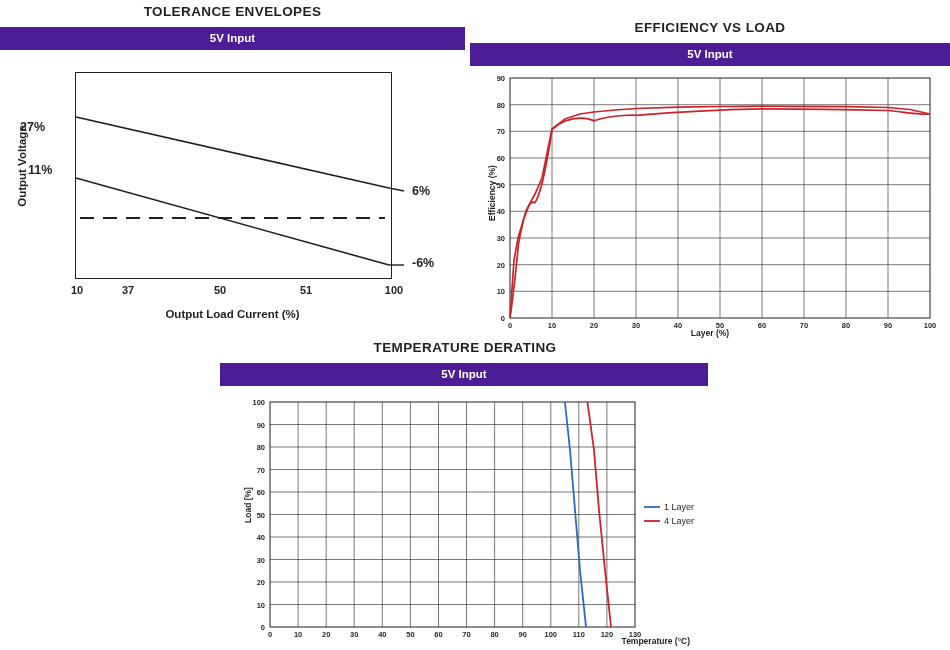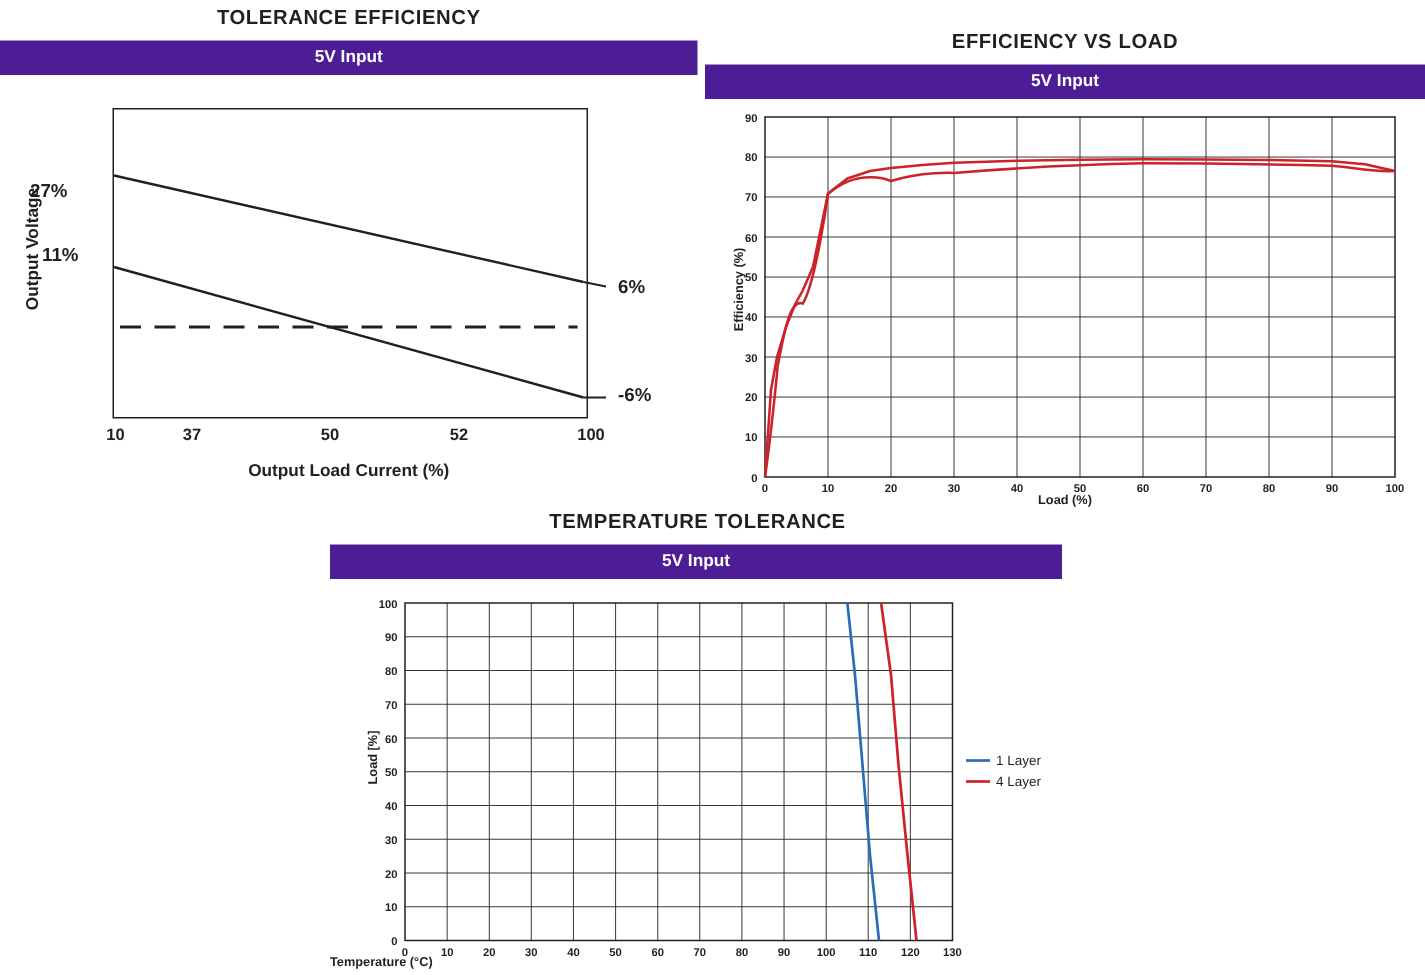--- a/index.html
+++ b/index.html
@@ -73,30 +73,30 @@
 
   
   #derating{left:220px;top:336px;width:490px;height:314px;}
   #derating .panel-title{margin-top:4px;}
   #derating .panel-subbar{margin-top:8px;width:488px;}
   .der-plot{position:relative;margin-top:4px;height:260px;width:490px;}
   .der-svg{position:absolute;left:0;top:0;}
   .der-axis-title{
     position:absolute;font-size:8.5px;font-weight:bold;color:#231f20;
   }
-  #der-xlabel{left:0;top:246px;width:470px;text-align:left;}
+  #der-xlabel{left:0;top:246px;width:470px;text-align:right;}
   #der-ylabel{left:-27px;top:110px;width:110px;text-align:center;transform:rotate(-90deg);}
   .legend-text{font-size:9px;fill:#231f20;font-family:"Liberation Sans", sans-serif;}
   .tick-text{font-size:7.5px;fill:#231f20;font-family:"Liberation Sans", sans-serif;font-weight:bold;}
 </style>
 </head>
 <body>
 
 <div class="panel" id="tolerance">
-  <div class="panel-title">TOLERANCE EFFICIENCY</div>
+  <div class="panel-title">TOLERANCE ENVELOPES</div>
   <div class="panel-subbar">5V Input</div>
 
   <div class="tol-plot">
     <div class="tol-box"></div>
 
     <svg class="tol-svg" viewBox="0 0 465 250">
 
       <line x1="76" y1="57" x2="389" y2="128" stroke="#231f20" stroke-width="1.6"></line>
 
       <line x1="76" y1="118" x2="389" y2="205" stroke="#231f20" stroke-width="1.6"></line>
@@ -108,21 +108,21 @@
     </svg>
 
     <div class="tol-label" style="left:20px;top:60px;">27%</div>
     <div class="tol-label" style="left:28px;top:103px;">11%</div>
     <div class="tol-label" style="left:412px;top:124px;">6%</div>
     <div class="tol-label" style="left:412px;top:196px;">-6%</div>
 
     <div class="tol-xtick" style="left:77px;">10</div>
     <div class="tol-xtick" style="left:128px;">37</div>
     <div class="tol-xtick" style="left:220px;">50</div>
-    <div class="tol-xtick" style="left:306px;">52</div>
+    <div class="tol-xtick" style="left:306px;">51</div>
     <div class="tol-xtick" style="left:394px;">100</div>
 
     <div class="tol-xaxis-title">Output Load Current (%)</div>
     <div class="tol-yaxis-title">Output Voltage</div>
   </div>
 </div>
 
 <div class="panel" id="efficiency">
   <div class="panel-title">EFFICIENCY VS LOAD</div>
   <div class="panel-subbar">5V Input</div>
@@ -183,27 +183,27 @@
         <text x="35" y="197.5">20</text>
         <text x="35" y="171">30</text>
         <text x="35" y="144">40</text>
         <text x="35" y="117.5">50</text>
         <text x="35" y="91">60</text>
         <text x="35" y="64">70</text>
         <text x="35" y="37.5">80</text>
         <text x="35" y="11">90</text>
       </g>
     </svg>
-    <div class="eff-axis-title" id="eff-xlabel">Load  (%)</div>
+    <div class="eff-axis-title" id="eff-xlabel">Layer  (%)</div>
     <div class="eff-axis-title" id="eff-ylabel">Efficiency (%)</div>
   </div>
 </div>
 
 <div class="panel" id="derating">
-  <div class="panel-title">TEMPERATURE TOLERANCE</div>
+  <div class="panel-title">TEMPERATURE DERATING</div>
   <div class="panel-subbar">5V Input</div>
 
   <div class="der-plot">
     <svg class="der-svg" width="490" height="260" viewBox="0 0 490 260">
 
       <rect x="50" y="12" width="365" height="225" fill="#ffffff" stroke="#231f20" stroke-width="1"></rect>
 
       <g stroke="#231f20" stroke-width="0.6">
         <line x1="78.1" y1="12" x2="78.1" y2="237"></line>
         <line x1="106.2" y1="12" x2="106.2" y2="237"></line>

